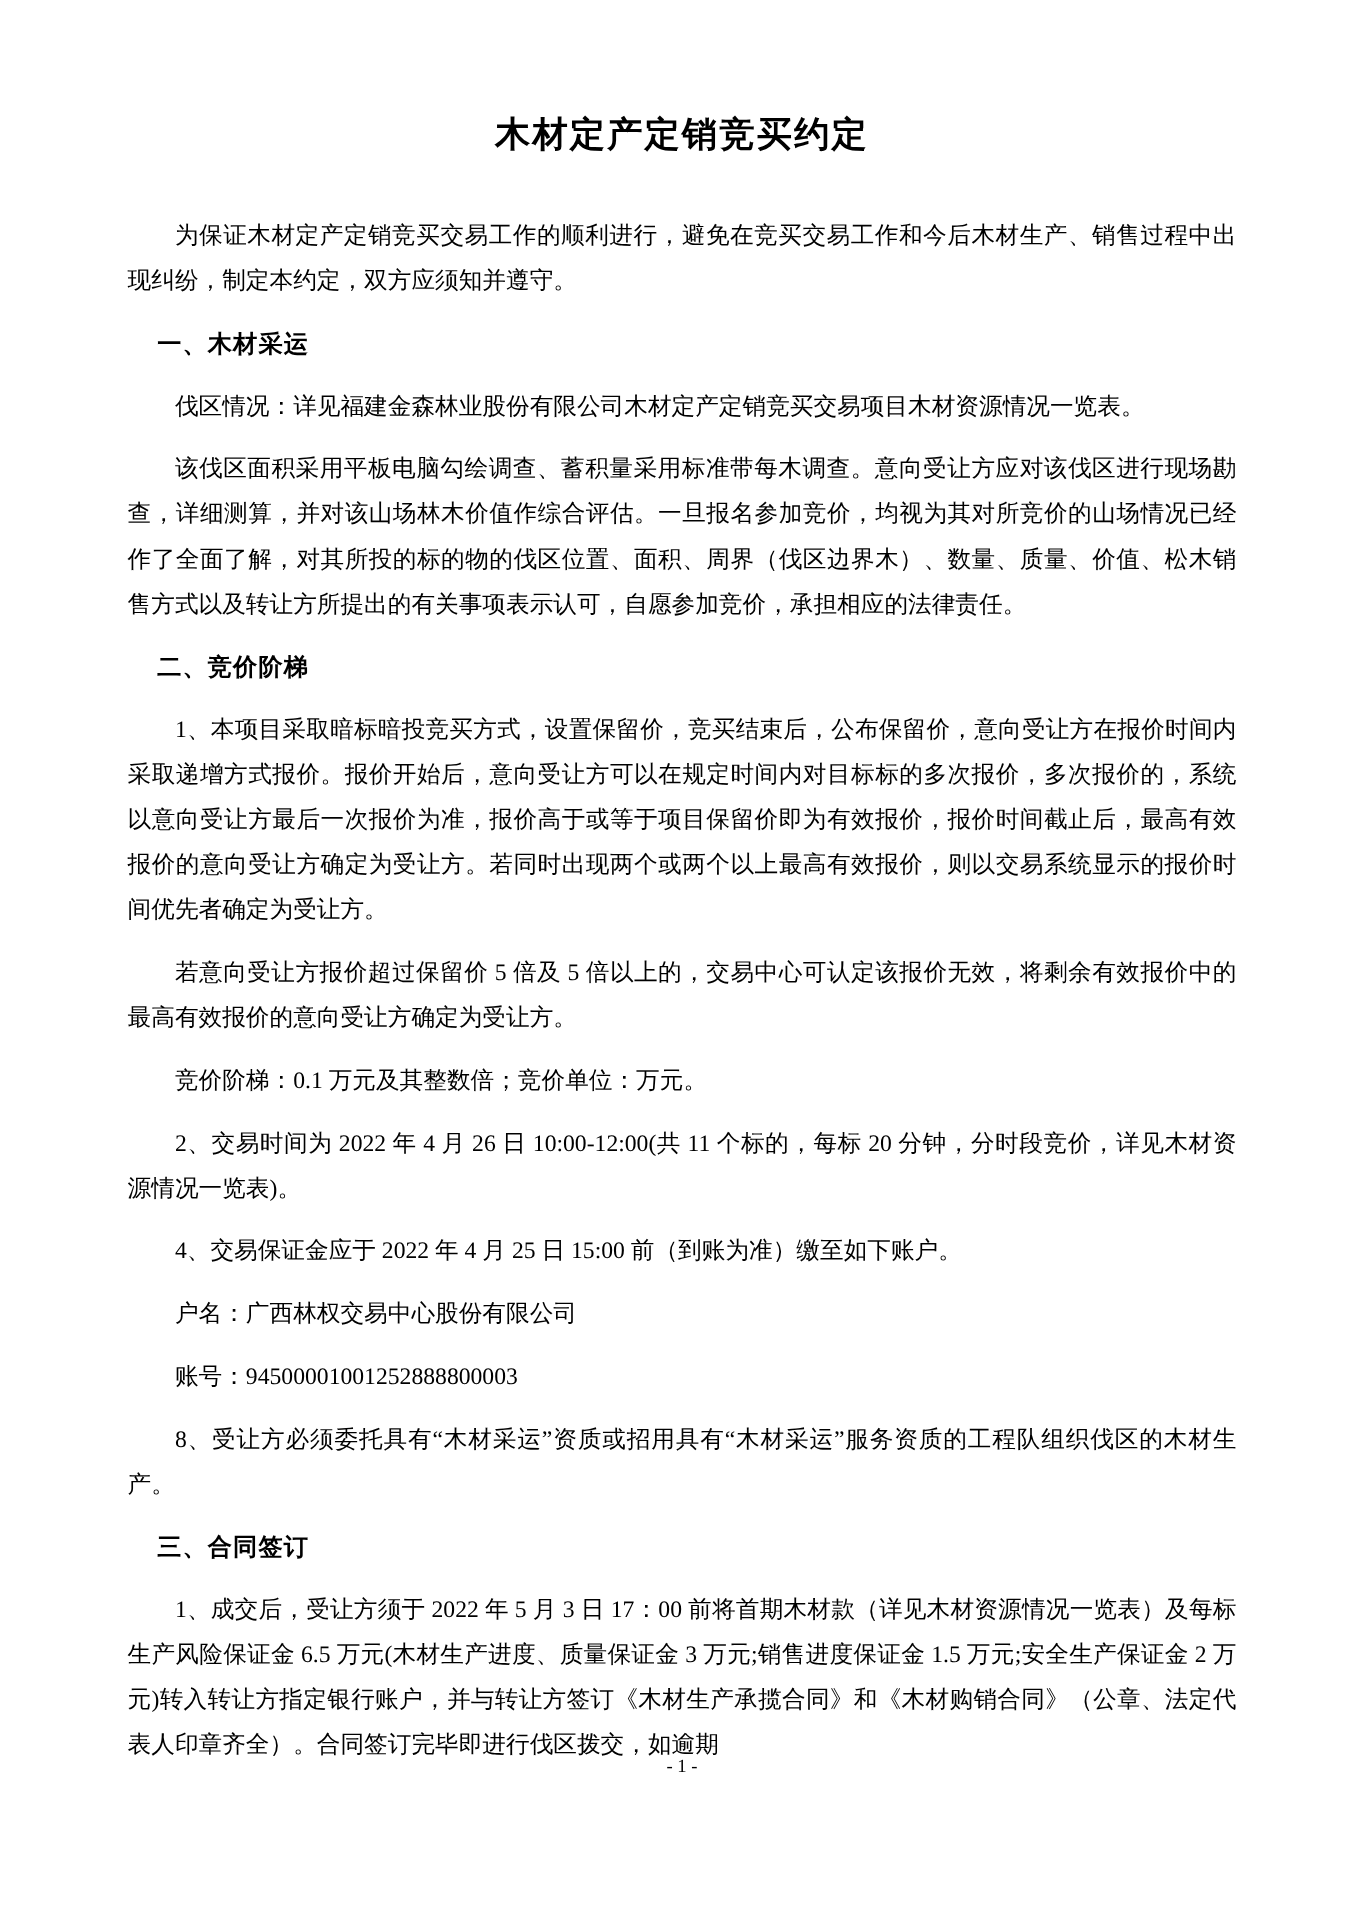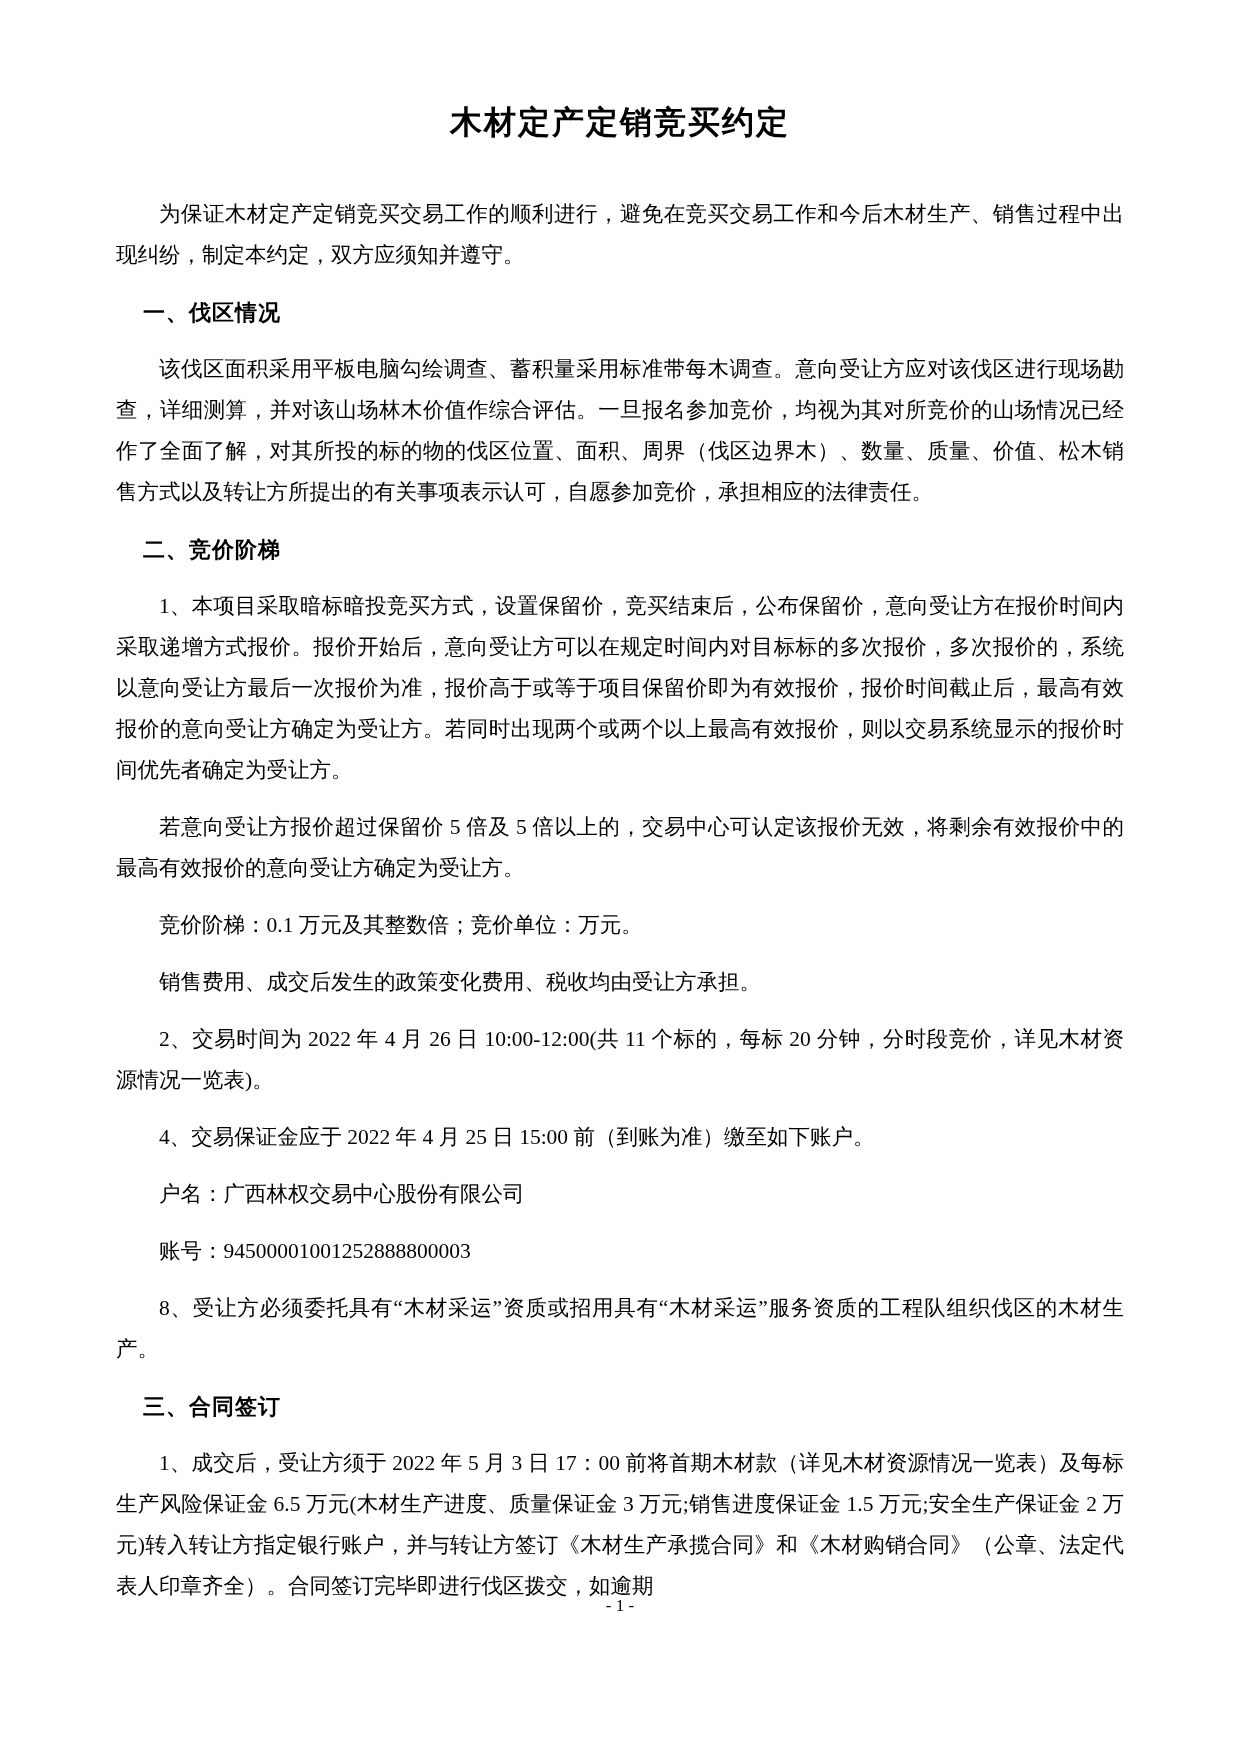--- a/index.html
+++ b/index.html
@@ -69,34 +69,34 @@
 <body>
 
 <div class="page">
 
   <h1 class="doc-title">木材定产定销竞买约定</h1>
 
   <div class="doc-body">
 
     <p class="para">为保证木材定产定销竞买交易工作的顺利进行，避免在竞买交易工作和今后木材生产、销售过程中出现纠纷，制定本约定，双方应须知并遵守。</p>
 
-    <h2 class="heading">一、伐区情况</h2>
+    <h2 class="heading">一、木材采运</h2>
 
+    <p class="para">伐区情况：详见福建金森林业股份有限公司木材定产定销竞买交易项目木材资源情况一览表。</p>
 
     <p class="para">该伐区面积采用平板电脑勾绘调查、蓄积量采用标准带每木调查。意向受让方应对该伐区进行现场勘查，详细测算，并对该山场林木价值作综合评估。一旦报名参加竞价，均视为其对所竞价的山场情况已经作了全面了解，对其所投的标的物的伐区位置、面积、周界（伐区边界木）、数量、质量、价值、松木销售方式以及转让方所提出的有关事项表示认可，自愿参加竞价，承担相应的法律责任。</p>
 
     <h2 class="heading">二、竞价阶梯</h2>
 
     <p class="para">1、本项目采取暗标暗投竞买方式，设置保留价，竞买结束后，公布保留价，意向受让方在报价时间内采取递增方式报价。报价开始后，意向受让方可以在规定时间内对目标标的多次报价，多次报价的，系统以意向受让方最后一次报价为准，报价高于或等于项目保留价即为有效报价，报价时间截止后，最高有效报价的意向受让方确定为受让方。若同时出现两个或两个以上最高有效报价，则以交易系统显示的报价时间优先者确定为受让方。</p>
 
     <p class="para">若意向受让方报价超过保留价 5 倍及 5 倍以上的，交易中心可认定该报价无效，将剩余有效报价中的最高有效报价的意向受让方确定为受让方。</p>
 
     <p class="para">竞价阶梯：0.1 万元及其整数倍；竞价单位：万元。</p>
 
-    <p class="para">销售费用、成交后发生的政策变化费用、税收均由受让方承担。</p>
 
     <p class="para">2、交易时间为 2022 年 4 月 26 日 10:00-12:00(共 11 个标的，每标 20 分钟，分时段竞价，详见木材资源情况一览表)。</p>
 
 
     <p class="para">4、交易保证金应于 2022 年 4 月 25 日 15:00 前（到账为准）缴至如下账户。</p>
 
     <p class="para">户名：广西林权交易中心股份有限公司</p>
 
     <p class="para">账号：94500001001252888800003</p>
 

